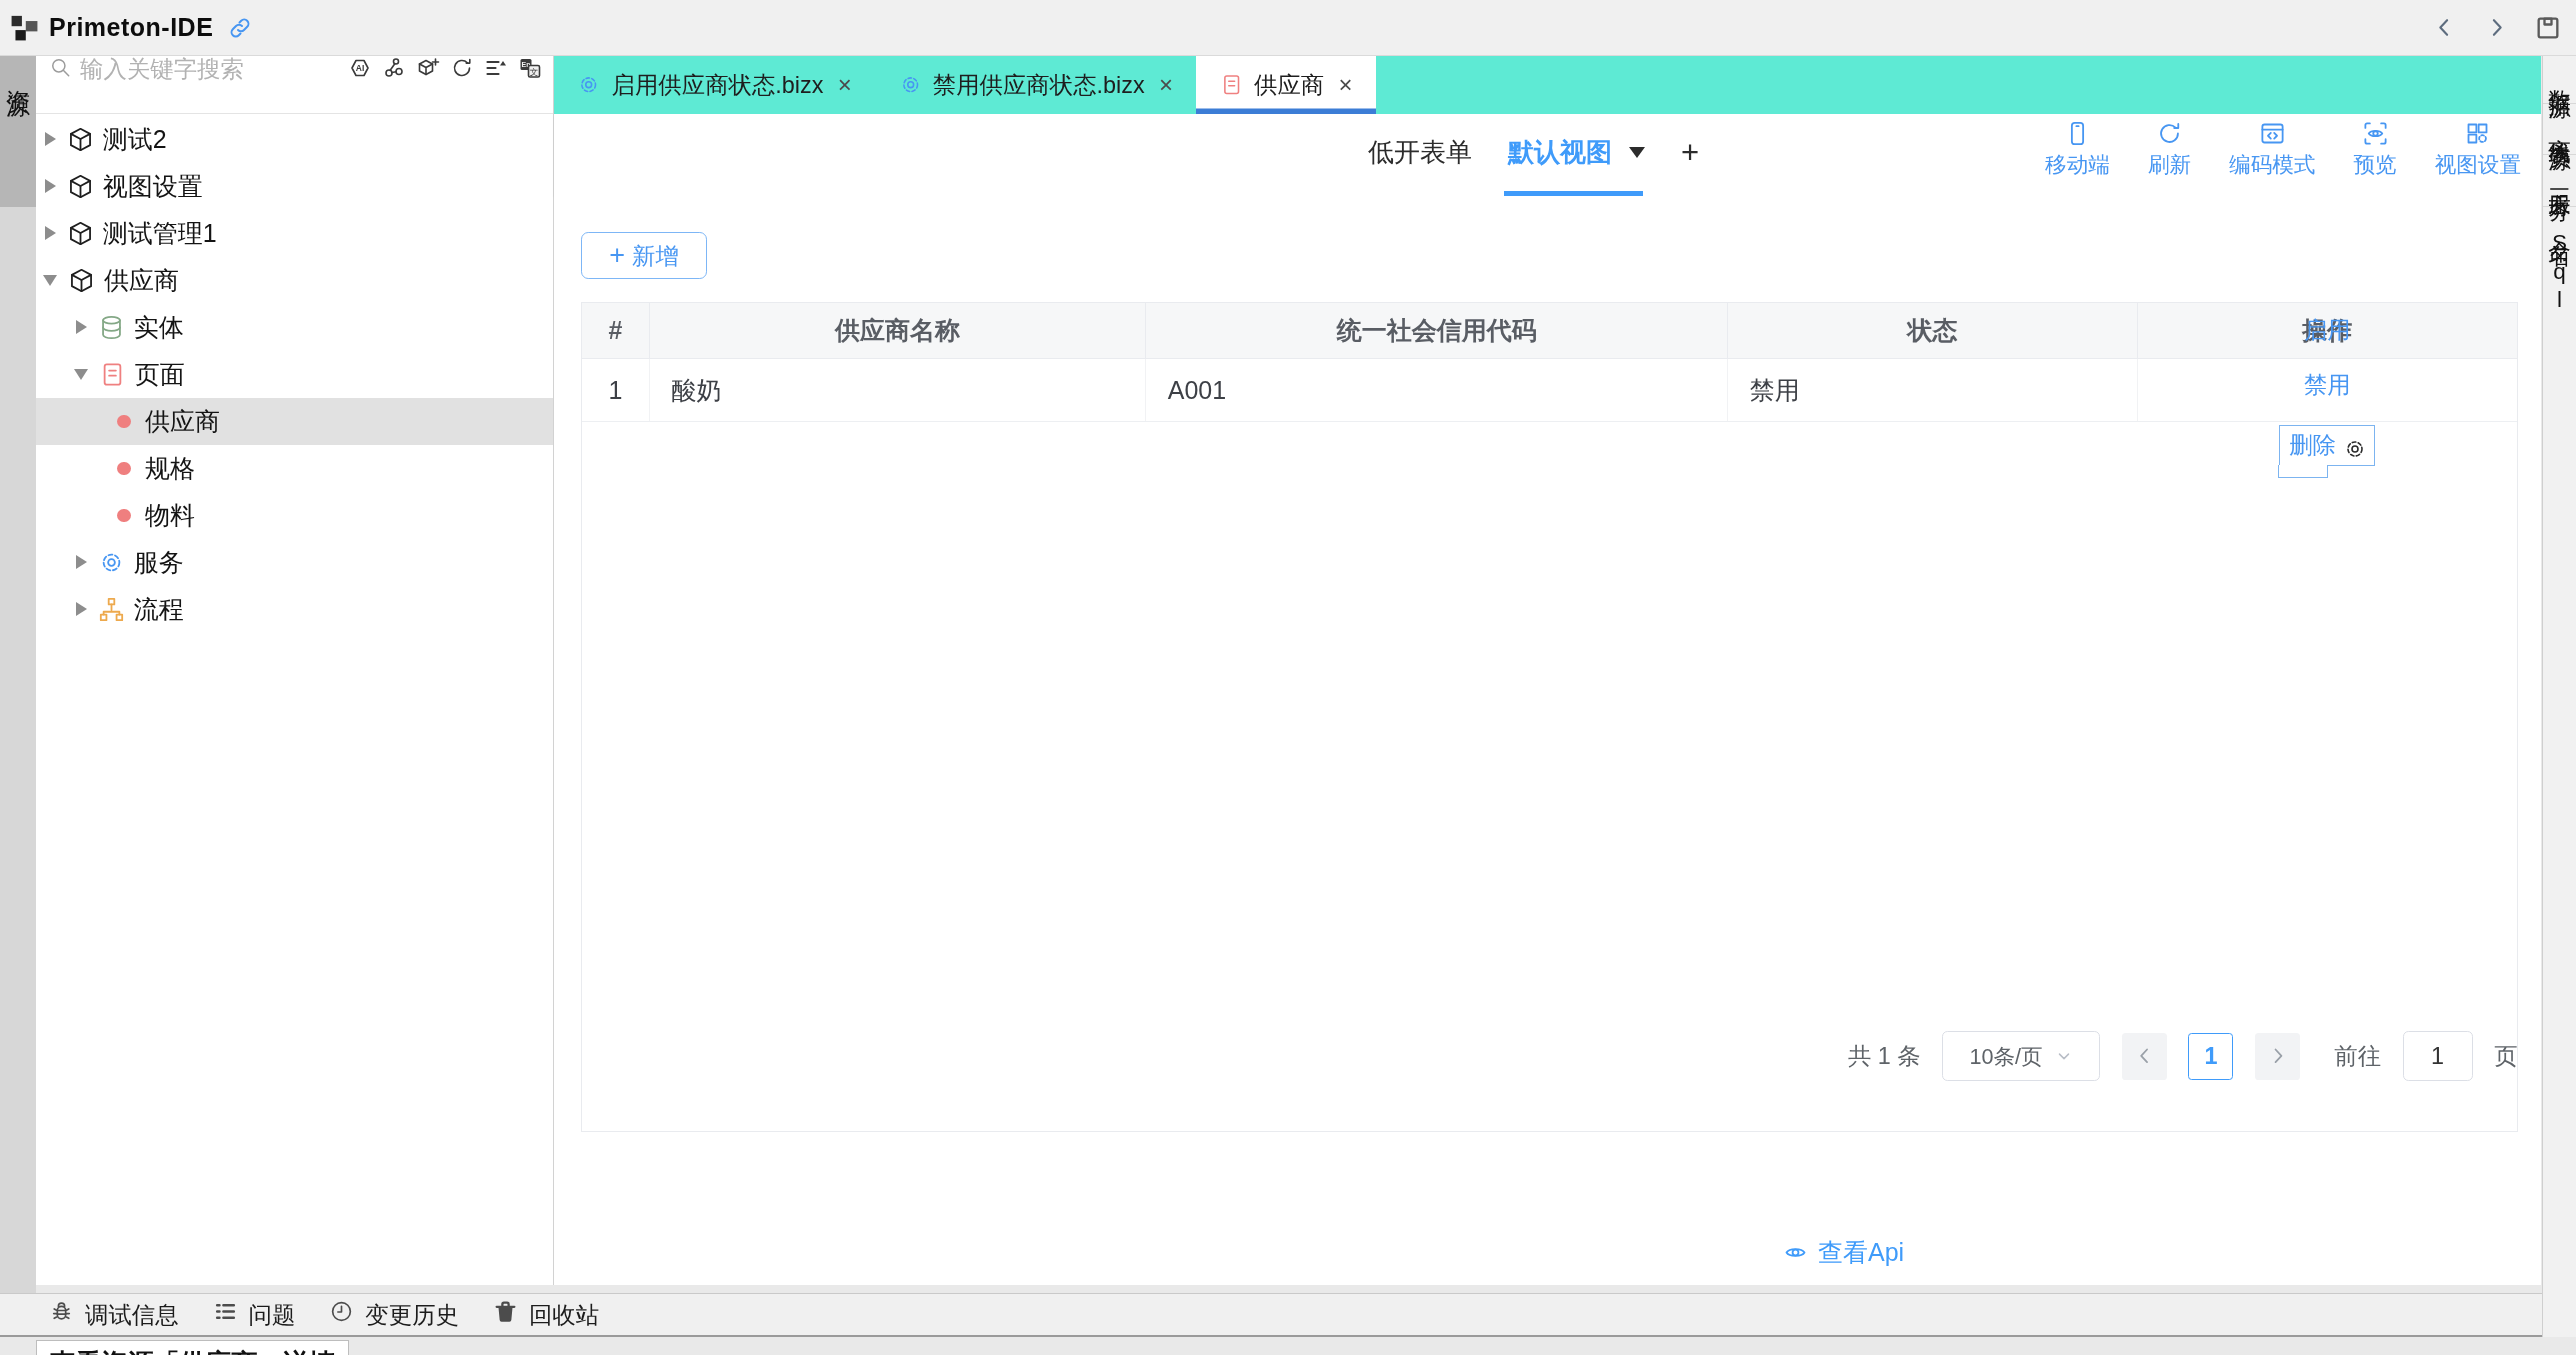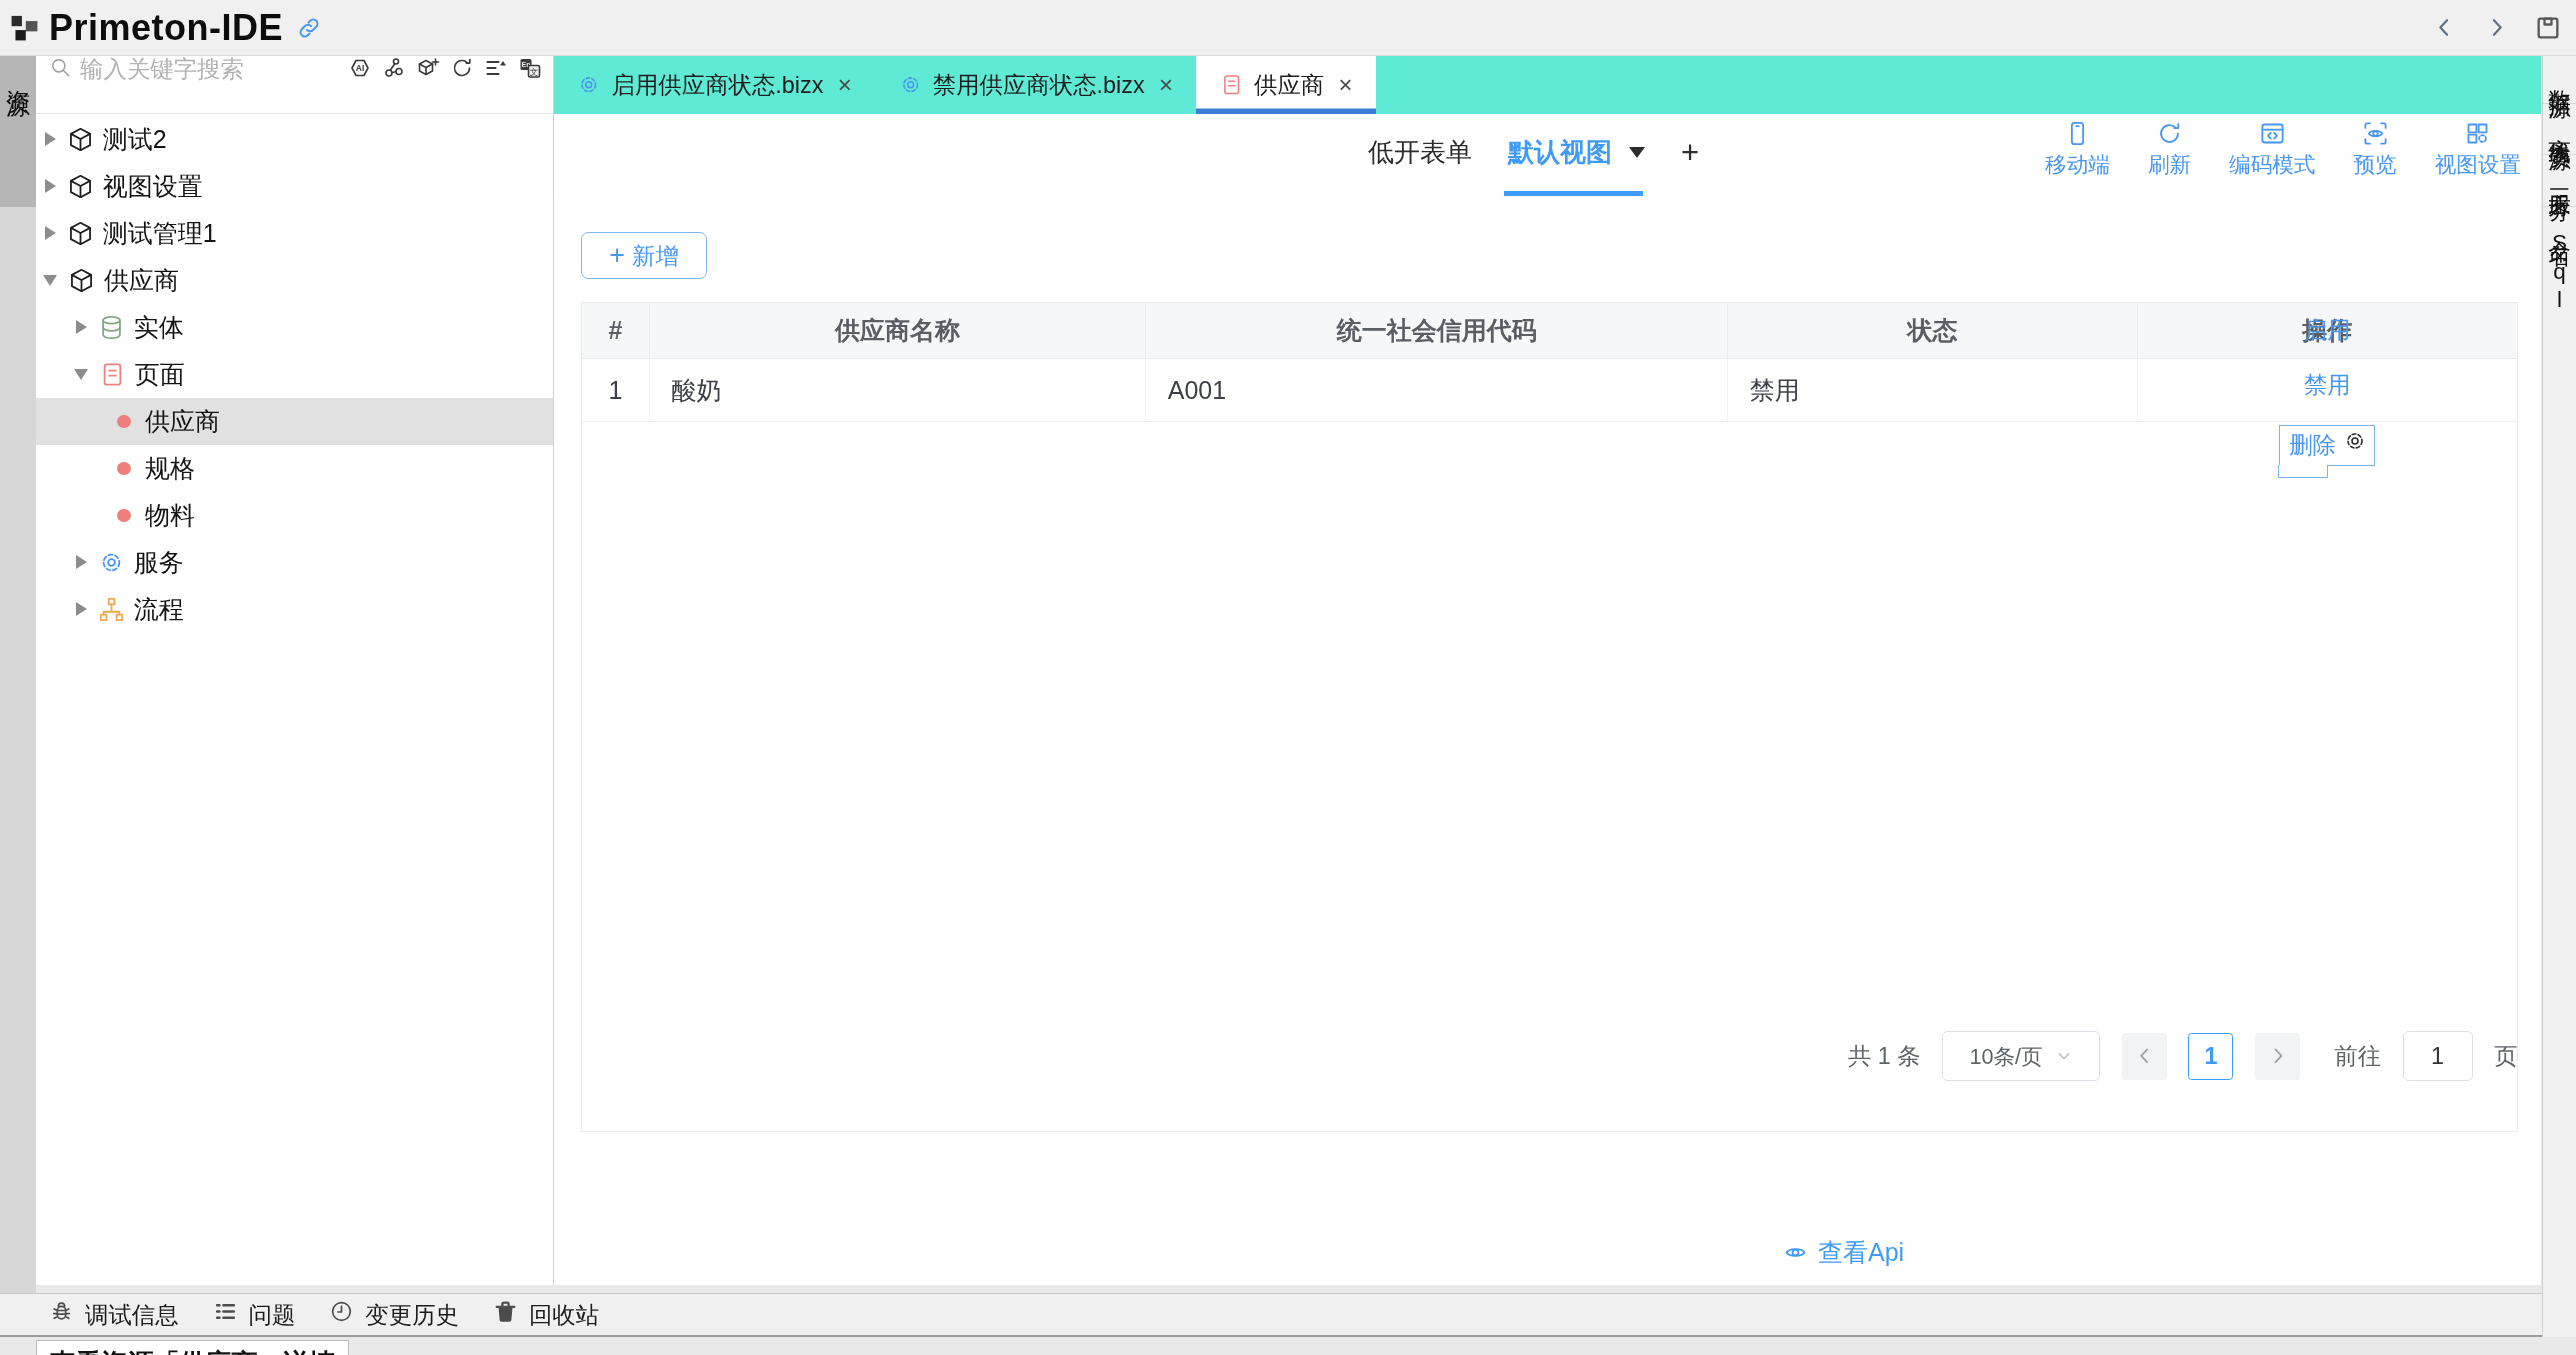--- a/index.html
+++ b/index.html
@@ -3,21 +3,21 @@
 <meta charset="utf-8">
 <style>
   * { margin:0; padding:0; box-sizing:border-box; }
   html,body { width:2576px; height:1356px; overflow:hidden; }
   body { font-family:"Liberation Sans","DejaVu Sans",sans-serif; background:#e9e9e9; position:relative; color:#1a1a1a; }
   .abs { position:absolute; }
   svg.ic { display:block; fill:none; stroke:currentColor; stroke-width:1.6; stroke-linecap:round; stroke-linejoin:round; }
 
   
   #titlebar { left:0; top:0; width:2576px; height:56px; background:#f0f0f0; border-bottom:0.9px solid #dadada; display:flex; align-items:center; padding:0 14.4px 0 9px; }
-  .app-title { font-size:36px; font-weight:700; color:#0d0d0d; margin-left:9px; letter-spacing:0.5px; }
+  .app-title { font-size:25px; font-weight:700; color:#0d0d0d; margin-left:9px; letter-spacing:0.5px; }
   .title-link { color:#4796f2; margin-left:14.4px; }
   .title-spacer { flex:1; }
   .nav-ic { color:#5d6c7e; margin-left:27px; }
   .save-ic { color:#5a5a5a; margin-left:25px; }
 
   
   #left-rail { left:0; top:56px; width:36px; height:1237px; background:#d7d7d7; }
   .rail-tab { width:36px; height:151px; background:#b6b6b6; display:flex; justify-content:center; padding-top:14.4px; }
   .vtext { writing-mode:vertical-rl; text-orientation:upright; font-size:24px; color:#111; letter-spacing:4.5px; }
 
@@ -59,21 +59,21 @@
   .grid { position:absolute; left:27px; top:106px; width:1937px; height:830px; border:0.9px solid #e9ebef; }
   .g-header { display:flex; height:56px; background:#f6f7f8; border-bottom:0.9px solid #e9ebef; }
   .g-hcell { display:flex; align-items:center; justify-content:center; font-size:25px; font-weight:700; color:#595d64; border-right:0.9px solid #e9ebef; }
   .g-hcell:last-child { border-right:none;text-align:right; }
   .g-row { display:flex; height:63px; border-bottom:0.9px solid #edeff2; background:#fff; }
   .g-cell { display:flex; align-items:center; font-size:25px; color:#3d4046; border-right:0.9px solid #f1f2f4; padding-left:21.6px; }
   .g-cell:last-child { border-right:none; }
   .g-cell.center { justify-content:center; padding-left:0; }
   .ops { display:flex; align-items:center; justify-content:center; gap:23.4px; padding-left:0;flex-direction:column; }
   .op-link { color:#4796f2; font-size:23.4px; cursor:pointer; }
-  .sel-box { position:relative; display:inline-flex; align-items:flex-start; gap:7.2px; border:1.8px solid #7cb4f0; padding:3.6px 7.2px 3.6px 9px;font-family:Liberation Serif, serif; }
+  .sel-box { position:relative; display:inline-flex; align-items:flex-end; gap:7.2px; border:1.8px solid #7cb4f0; padding:3.6px 7.2px 3.6px 9px;font-family:Liberation Serif, serif; }
   .sel-gear { color:#2b2b2b; }
   .sel-notch { position:absolute; left:-1.8px; top:100%; width:50px; height:13.5px; border:1.8px solid #7cb4f0; border-top:none; background:#fff; }
 
   .pager { position:absolute; right:23.4px; top:835px; display:flex; align-items:center; gap:21.6px; font-size:23.4px; color:#5e6368; }
   .psel { width:158px; height:50px; border:0.9px solid #dcdfe6; border-radius:5.4px; background:#fff; display:flex; align-items:center; justify-content:center; gap:12.6px; font-size:21.6px; color:#5e6368; }
   .psel .chev { color:#b9bec7; }
   .pbtn { width:45px; height:47px; border-radius:3.6px; background:#f2f3f5; color:#9aa0a8; display:flex; align-items:center; justify-content:center; border:none; }
   .pcur { width:45px; height:47px; border-radius:3.6px; background:#fff; border:1.8px solid #3f9bfa; color:#3f9bfa; font-size:23.4px; font-weight:700; display:flex; align-items:center; justify-content:center; }
   .goto-input { width:70px; height:50px; border:0.9px solid #dcdfe6; border-radius:5.4px; text-align:center; font-size:23.4px; color:#333; outline:none; font-family:inherit; background:#fff; }
 

